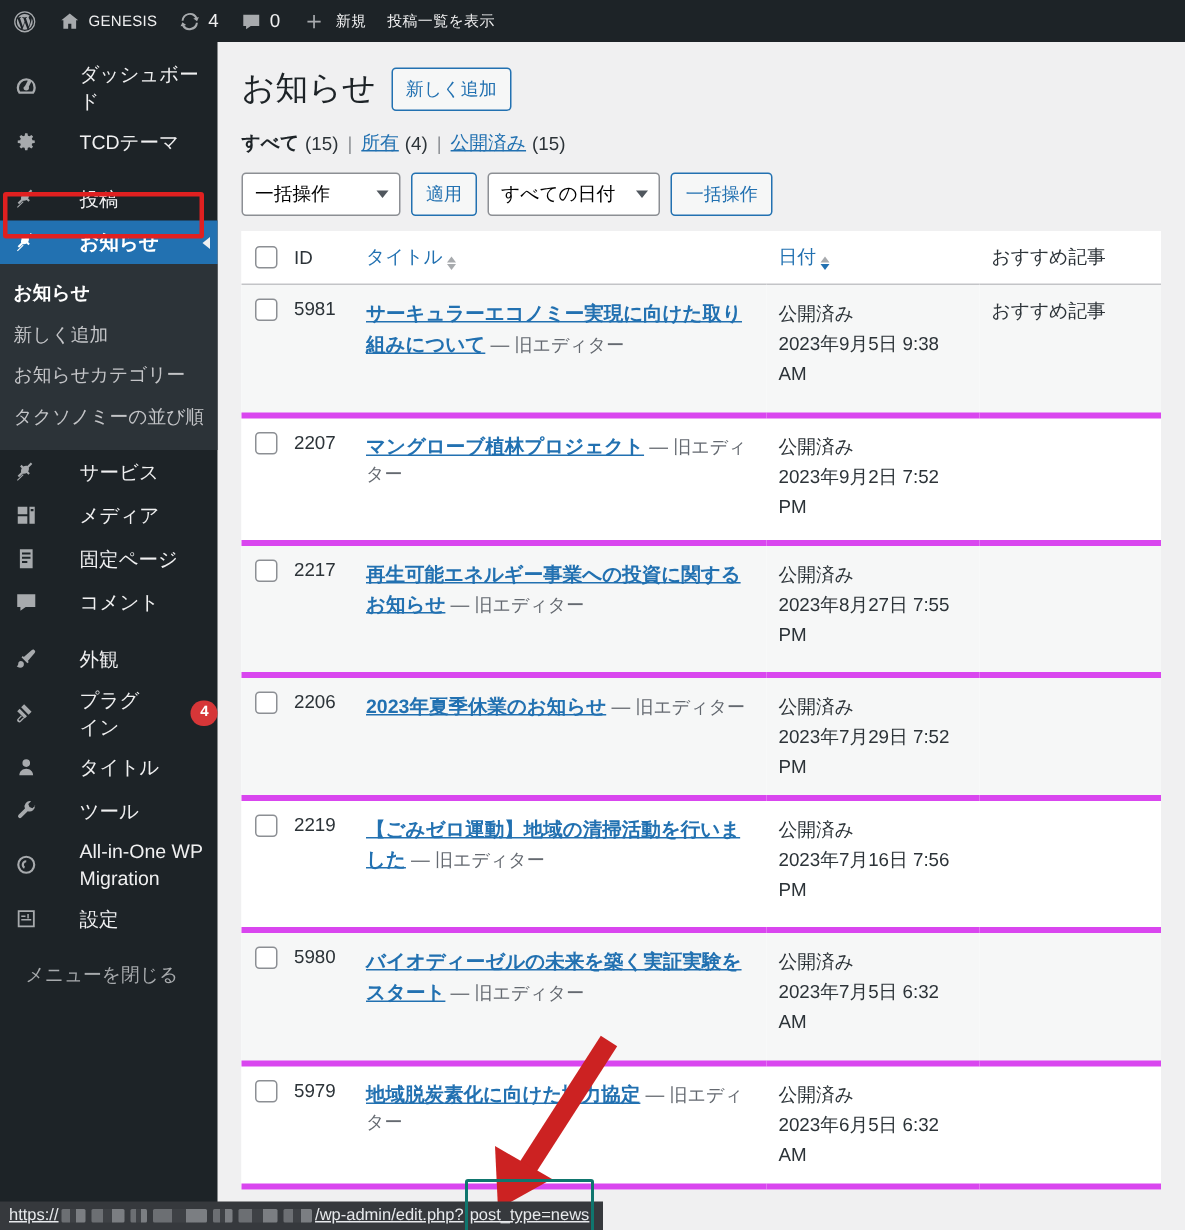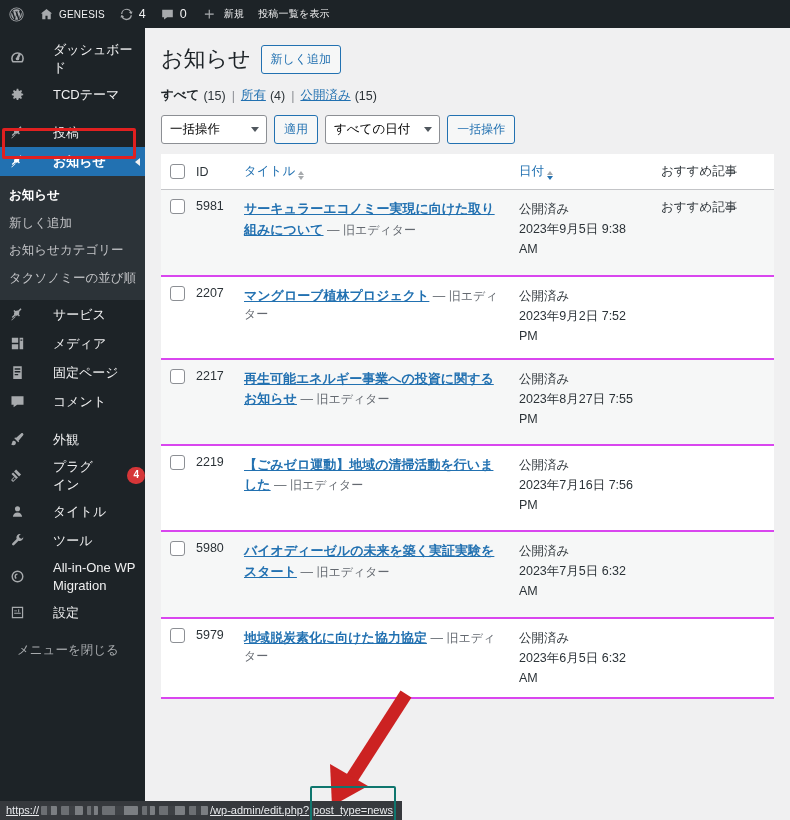--- a/index.html
+++ b/index.html
@@ -152,21 +152,21 @@
   .tri-up.dim { border-bottom-color:#a7aaad; }
   .tri-dn.dim { border-top-color:#a7aaad; }
 
   .cb {
     width: 15px; height: 15px; border: 1px solid #8c8f94;
     border-radius: 3px; background: #fff; display: block;
   }
 
   table.wp-list tbody td {
     padding: 9px 8px; font-size: 12.5px; color: #2c3338;
-    vertical-align: top; border-bottom: 2px solid #d946ef;
+    vertical-align: top; border-bottom: 4px solid #d946ef;
   }
   tbody tr.alt td { background: #f6f7f7; }
   tbody tr td { background: #fff; }
   td.col-id { color: #2c3338; font-size: 12.5px; padding-left: 4px; }
   .row-title {
     color: #2271b1; font-weight: 700; font-size: 13px; line-height: 1.55;
   }
   .editor-tag { color: #646970; font-weight: 400; font-size: 12px; }
   .row-dash { color: #646970; font-weight: 400; }
   .date-status { color: #2c3338; font-size: 12.5px; line-height: 1.6; }
@@ -524,20 +524,37 @@
             <td class="col-date">
               <div class="date-status">公開済み</div>
               <div class="date-val">2023年8月27日 7:55 PM</div>
             </td>
             <td class="col-rec">
               <span class="rec-label"></span>
             </td>
           </tr>
 
 
+          <tr class="alt">
+            <td class="col-cb">
+                <span class="cb"></span>
+              </td>
+            <td class="col-id">2206</td>
+            <td class="col-title">
+              <a class="row-title" href="#">2023年夏季休業のお知らせ</a><span class="row-dash"> — </span><span class="editor-tag">旧エディター</span>
+              <div class="row-pad"></div>
+            </td>
+            <td class="col-date">
+              <div class="date-status">公開済み</div>
+              <div class="date-val">2023年7月29日 7:52 PM</div>
+            </td>
+            <td class="col-rec">
+              <span class="rec-label"></span>
+            </td>
+          </tr>
 
           <tr>
             <td class="col-cb">
                 <span class="cb"></span>
               </td>
             <td class="col-id">2219</td>
             <td class="col-title">
               <a class="row-title" href="#">【ごみゼロ運動】地域の清掃活動を行いました</a><span class="row-dash"> — </span><span class="editor-tag">旧エディター</span>
               <div class="row-pad"></div>
             </td>

